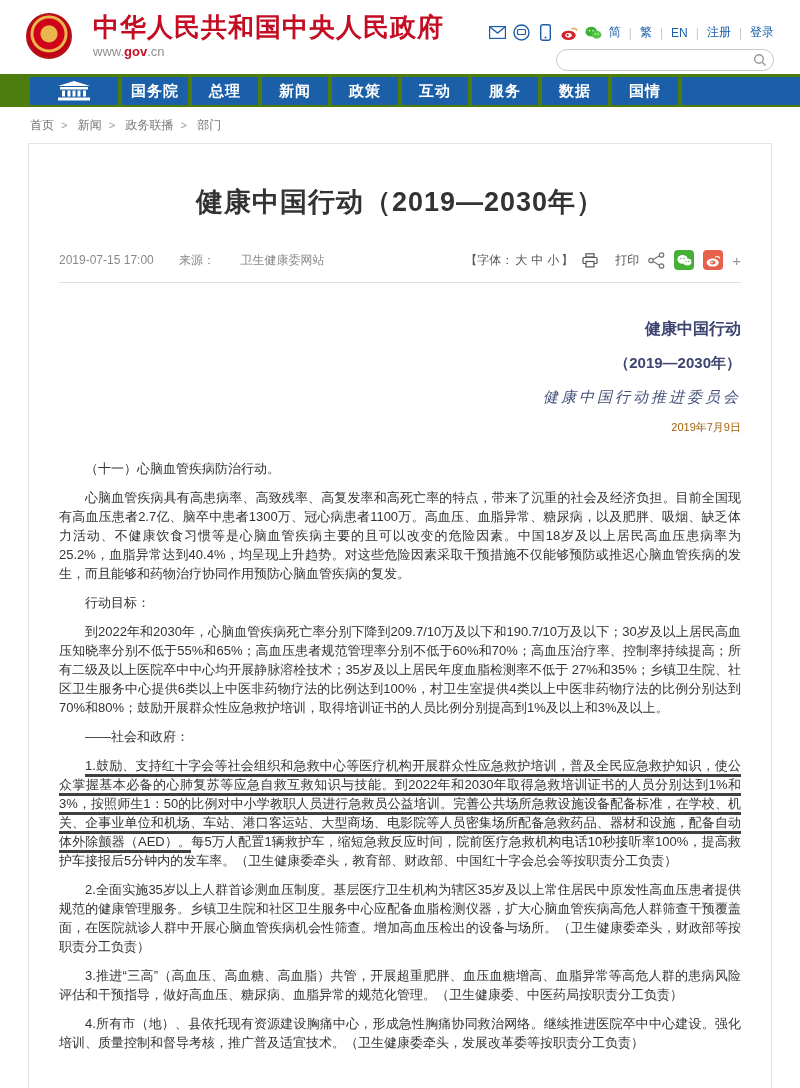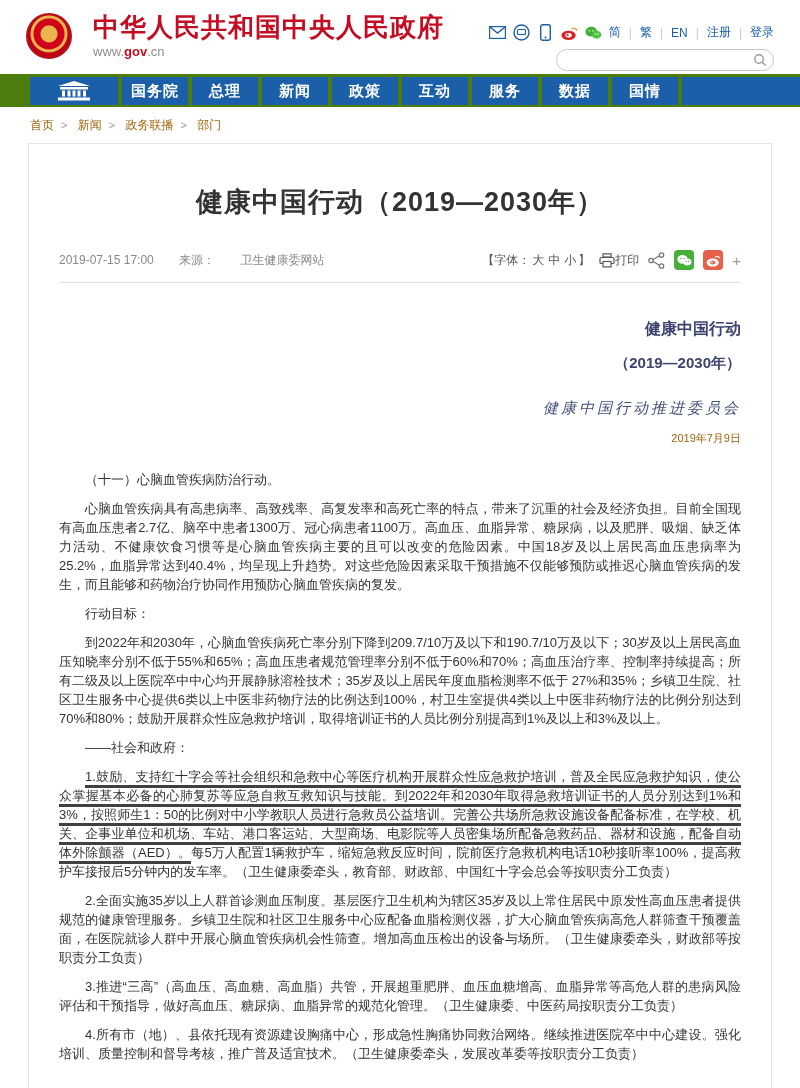--- a/index.html
+++ b/index.html
@@ -29,43 +29,43 @@
   
   .nav { height: 33px; background: #4d7c0f; display: flex; align-items: stretch; padding: 3px 0 2px 0; }
   .nav-spacer { width: 30px; }
   .nav-home { width: 88px; background: #1b5fa8; display: flex; align-items: center; justify-content: center; cursor: pointer; }
   .nav-item { width: 66px; margin-left: 4px; background: #1b5fa8; color: #fff; font-size: 15px; font-weight: bold;
     display: flex; align-items: center; justify-content: center; cursor: pointer; letter-spacing: 1px; }
   .nav-fill { flex: 1; margin-left: 4px; background: #1b5fa8; }
 
   
   .breadcrumb { padding: 10px 0 9px 30px; font-size: 12px; color: #555; }
-  .breadcrumb a { color: #a16207; text-decoration: none; cursor: pointer; }
+  .breadcrumb a { color: #737373; text-decoration: none; cursor: pointer; }
   .breadcrumb .bsep { color: #999; margin: 0 7px; font-size: 11px; }
 
   
   .card { margin: 0 28px; background: #fff; border: 1px solid #e4e4e4; padding: 28px 30px 40px; min-height: 940px; }
   .article-title { text-align: center; font-size: 27px; color: #333; font-weight: bold; letter-spacing: 1px; margin-top: 12px; }
 
   .meta-row { display: flex; justify-content: space-between; align-items: center; margin-top: 30px; font-size: 12px; color: #888; }
   .meta-left span { margin-right: 22px; }
   .meta-right { display: flex; align-items: center; gap: 9px; color: #555; }
   .font-size-widget { color: #555; }
   .font-size-widget a { color: #555; cursor: pointer; margin: 0 2px; text-decoration: none; }
-  .print-btn { display: inline-flex; align-items: center; gap: 0; color: #555; cursor: pointer; }
+  .print-btn { display: inline-flex; align-items: center; gap: 17px; color: #555; cursor: pointer; }
   .badge { width: 20px; height: 20px; border-radius: 4px; display: inline-flex; align-items: center; justify-content: center; cursor: pointer; }
   .badge.wechat { background: #45b035; }
   .badge.weibo { background: #e6604a; }
   .share-plus { color: #999; font-size: 15px; cursor: pointer; }
   .meta-divider { border: none; border-top: 1px solid #e0e0e0; margin-top: 12px; }
 
   .doc-heading { text-align: right; margin-top: 36px; color: #3d4470; }
   .dh1 { font-size: 16px; font-weight: bold; }
   .dh2 { font-size: 15px; font-weight: bold; margin-top: 14px; }
-  .dh3 { font-size: 15px; margin-top: 26px; font-family: "DejaVu Serif", "Liberation Serif", serif;
+  .dh3 { font-size: 15px; margin-top: 15px; font-family: "DejaVu Serif", "Liberation Serif", serif;
     font-style: italic; letter-spacing: 3px; color: #44507a; }
   .dh4 { font-size: 11px; margin-top: 13px; color: #a16207; }
 
   .article-body { margin-top: 24px; font-size: 13px; line-height: 19px; color: #333; text-align: justify; }
   .para { text-indent: 2em; margin-bottom: 10px; }
   .u { border-bottom: 3px solid #404040; padding-bottom: 1px; }
 </style>
 </head>
 <body>
 

